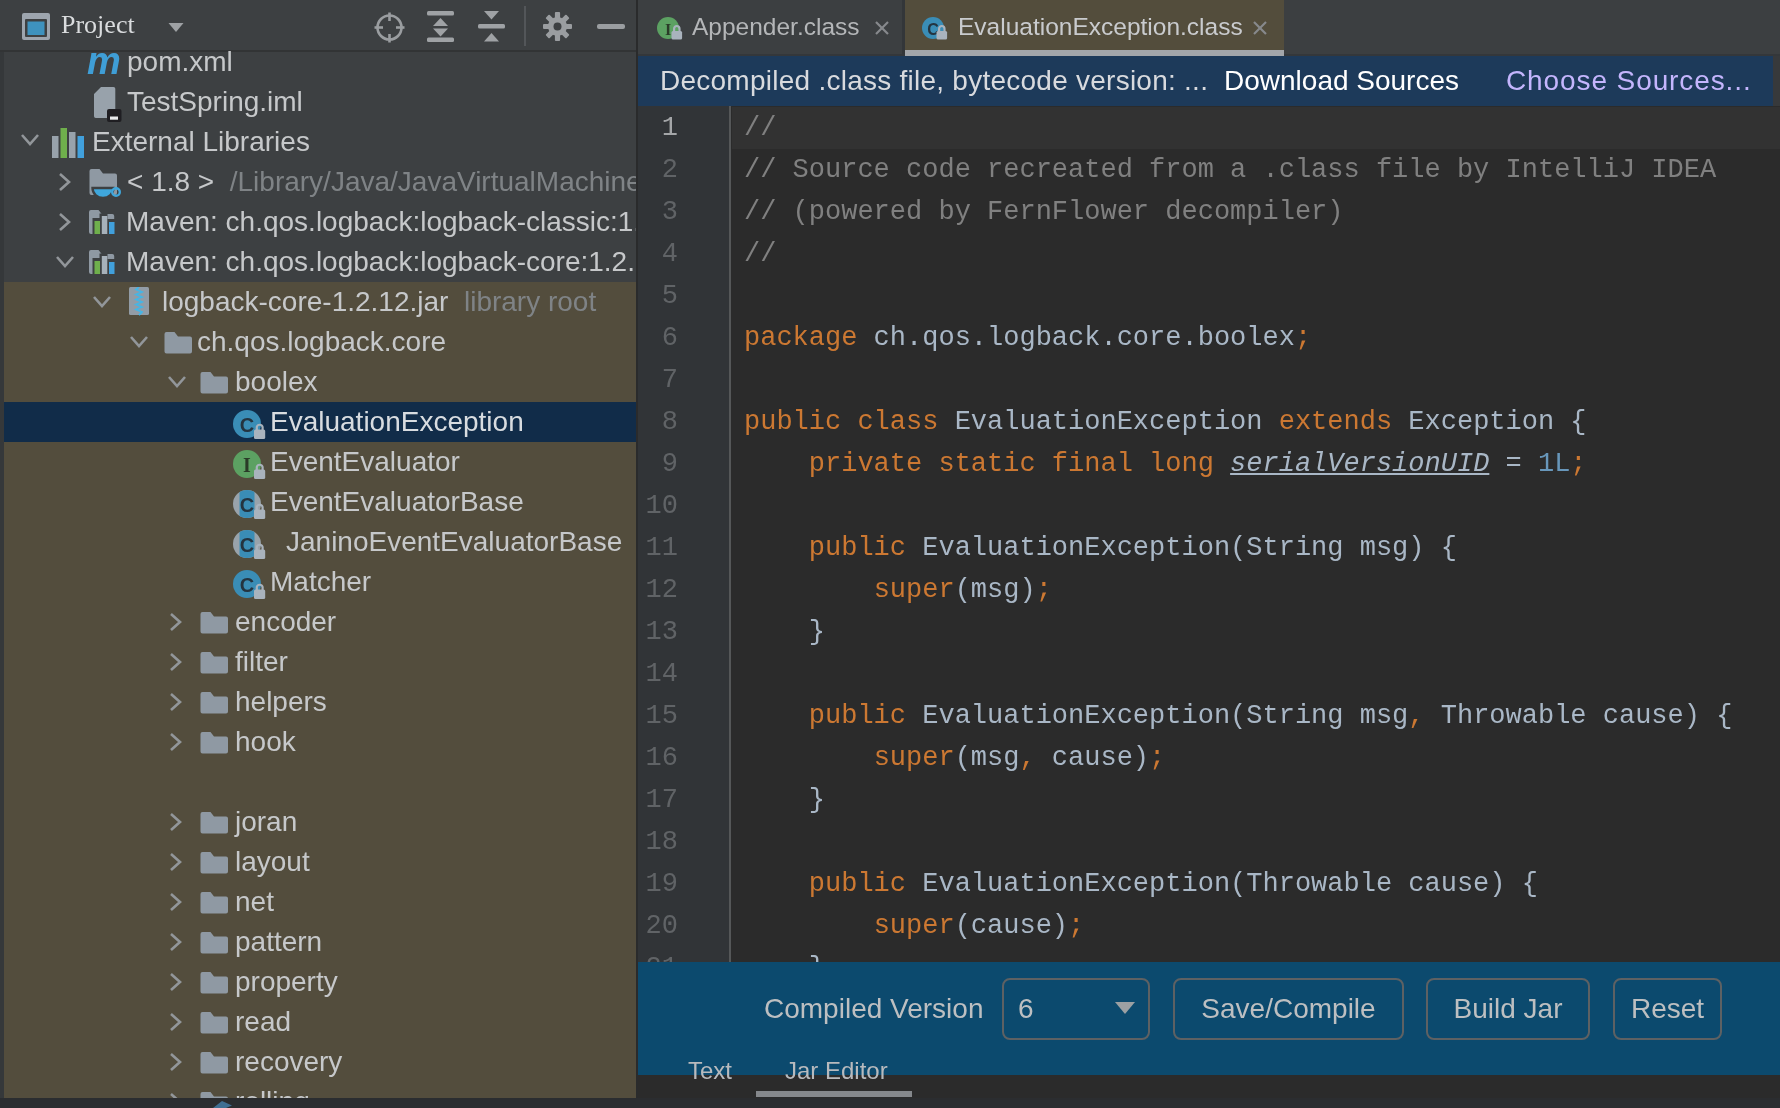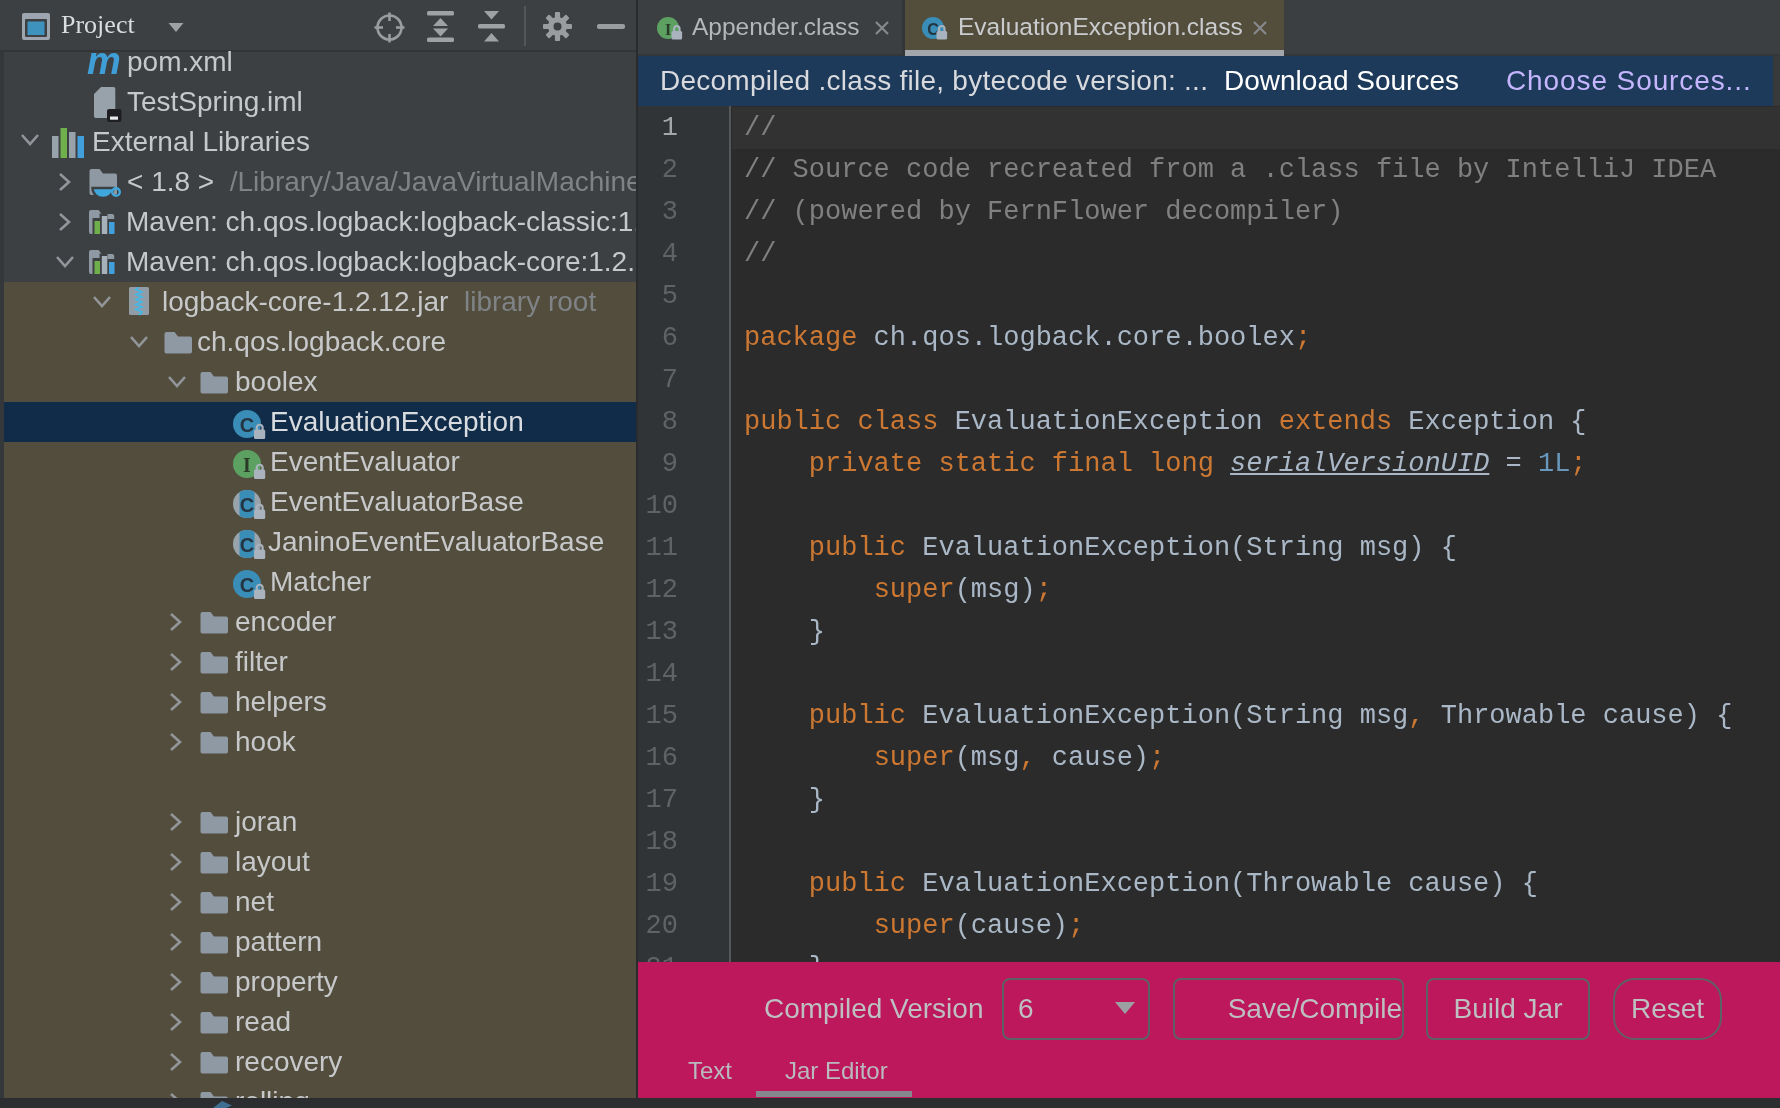--- a/index.html
+++ b/index.html
@@ -23,21 +23,21 @@
   #bgap { position:absolute; left:1135px; top:56px; width:7px; height:50px; background:#37393b; }
   #editor { position:absolute; left:0; top:106px; width:1142px; height:856px; background:#2b2b2b; overflow:hidden; }
   #gutter { position:absolute; left:0; top:0; width:92px; height:856px; background:#313437; }
   #gutsep { position:absolute; left:91px; top:0; width:2px; height:856px; background:#555758; }
   #caret { position:absolute; left:94px; top:1px; width:1048px; height:42px; background:#323232; }
   pre.code { position:absolute; top:1px; left:106px; font-family:"Liberation Mono", monospace;
     font-size:27px; line-height:42px; color:#a9b7c6; }
   pre.nums { position:absolute; top:1px; left:0; width:40px; text-align:right; font-family:"Liberation Mono", monospace;
     font-size:27px; line-height:42px; color:#606366; }
   .k { color:#cc7832; } .c { color:#808080; } .n { color:#6897bb; } .it { font-style:italic;text-decoration:underline; }
-  #toolbar { position:absolute; left:0; top:962px; width:1142px; height:136px; background:#be185d; }
+  #toolbar { position:absolute; left:0; top:962px; width:1142px; height:113px; background:#0c4a6e; }
   #strip { position:absolute; left:0; top:1098px; width:1780px; height:10px; background:#2b2d30; }
   #pdivider { position:absolute; left:636px; top:0; width:2px; height:1108px; background:#2a2b2c; }
   .btn { position:absolute; top:16px; height:62px; border:2px solid #5e6163; border-radius:8px;
     color:#bdbfc1; font-size:28px; text-align:center; line-height:58px; }
 </style>
 </head>
 <body>
 <div id="app">
   <div id="left">
     <div id="lhead">
@@ -241,21 +241,21 @@
     <div class="row" style="top:522px">
       <svg style="left:233px;top:8px" width="34" height="31" viewBox="0 0 34 31">
         <clipPath id="ca2">
             <circle cx="14" cy="14" r="14"></circle>
           </clipPath>
         <circle cx="14" cy="14" r="14" fill="#99a3ab"></circle>
         <rect x="6.5" y="0" width="15" height="28" fill="#3a8db6" clip-path="url(#ca2)"></rect>
         <text x="14" y="21.5" font-size="20" font-weight="bold" font-family="Liberation Sans" fill="#243440" text-anchor="middle">C</text>
         <use href="#lock"></use>
       </svg>
-      <span class="t" style="left:268px">JaninoEventEvaluatorBase</span>
+      <span class="t" style="left:286px">JaninoEventEvaluatorBase</span>
     </div>
     <div class="row" style="top:562px">
       <svg style="left:233px;top:8px" width="34" height="31" viewBox="0 0 34 31">
         <circle cx="14" cy="14" r="14" fill="#3a8db6"></circle>
         <text x="14" y="21.5" font-size="20" font-weight="bold" font-family="Liberation Sans" fill="#243440" text-anchor="middle">C</text>
         <use href="#lock"></use>
       </svg>
       <span class="t" style="left:270px">Matcher</span>
     </div>
     <div class="row" style="top:602px">
@@ -450,23 +450,23 @@
     <span class="k">public</span> EvaluationException(Throwable cause) {
         <span class="k">super</span>(cause)<span class="k">;</span>
     }</pre>
     </div>
     <div id="toolbar">
       <span class="abs" style="left:126px;top:16px;height:62px;line-height:62px;font-size:28px;color:#bdbfc1">Compiled Version</span>
       <div class="btn" style="left:364px;width:148px;text-align:left;padding-left:14px;">6</div>
       <svg class="abs" style="left:475px;top:39px" width="24" height="14" viewBox="0 0 24 14">
           <polygon points="2,1 22,1 12,13" fill="#9ca0a3"></polygon>
         </svg>
-      <div class="btn" style="left:535px;width:231px;text-align:right;">Save/Compile</div>
+      <div class="btn" style="left:535px;width:231px;">Save/Compile</div>
       <div class="btn" style="left:788px;width:164px;">Build Jar</div>
-      <div class="btn" style="left:975px;width:109px;border-radius:22px;">Reset</div>
+      <div class="btn" style="left:975px;width:109px;">Reset</div>
       <span class="abs" style="left:50px;top:94px;height:30px;line-height:30px;font-size:24px;color:#b8babd">Text</span>
       <span class="abs" style="left:147px;top:94px;height:30px;line-height:30px;font-size:24px;color:#b8babd">Jar Editor</span>
       <div class="abs" style="left:118px;top:129px;width:156px;height:6px;background:#85888c"></div>
     </div>
   </div>
   <div id="pdivider"></div>
   <div id="strip">
       <svg class="abs" style="left:205px;top:0" width="34" height="10" viewBox="0 0 34 10">
         <path d="M8,10 L17,3 L27,7.5 L21,10 Z" fill="#41779f" opacity="0.9"></path>
       </svg>

